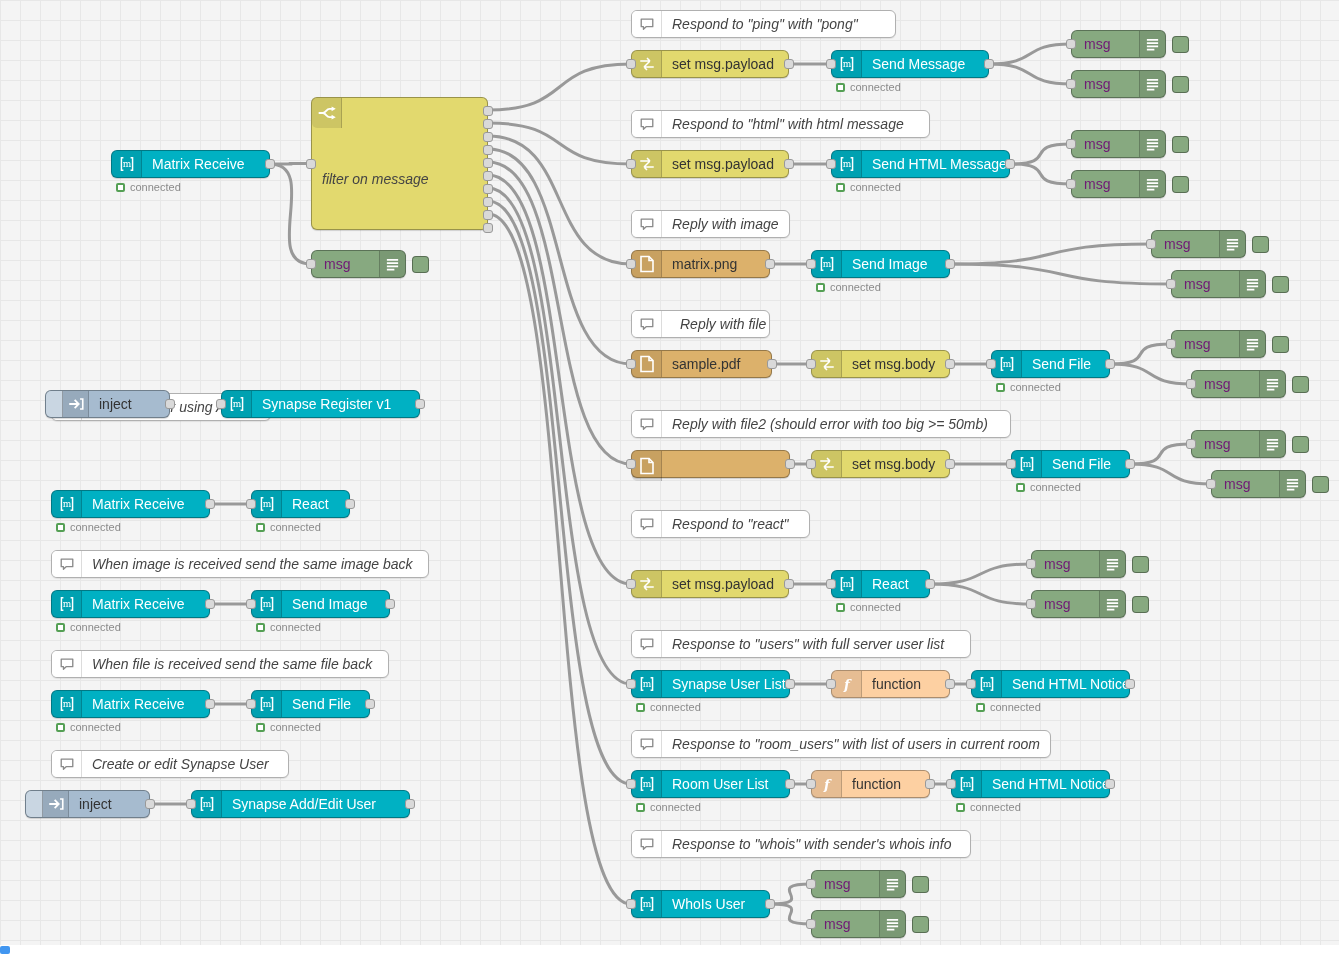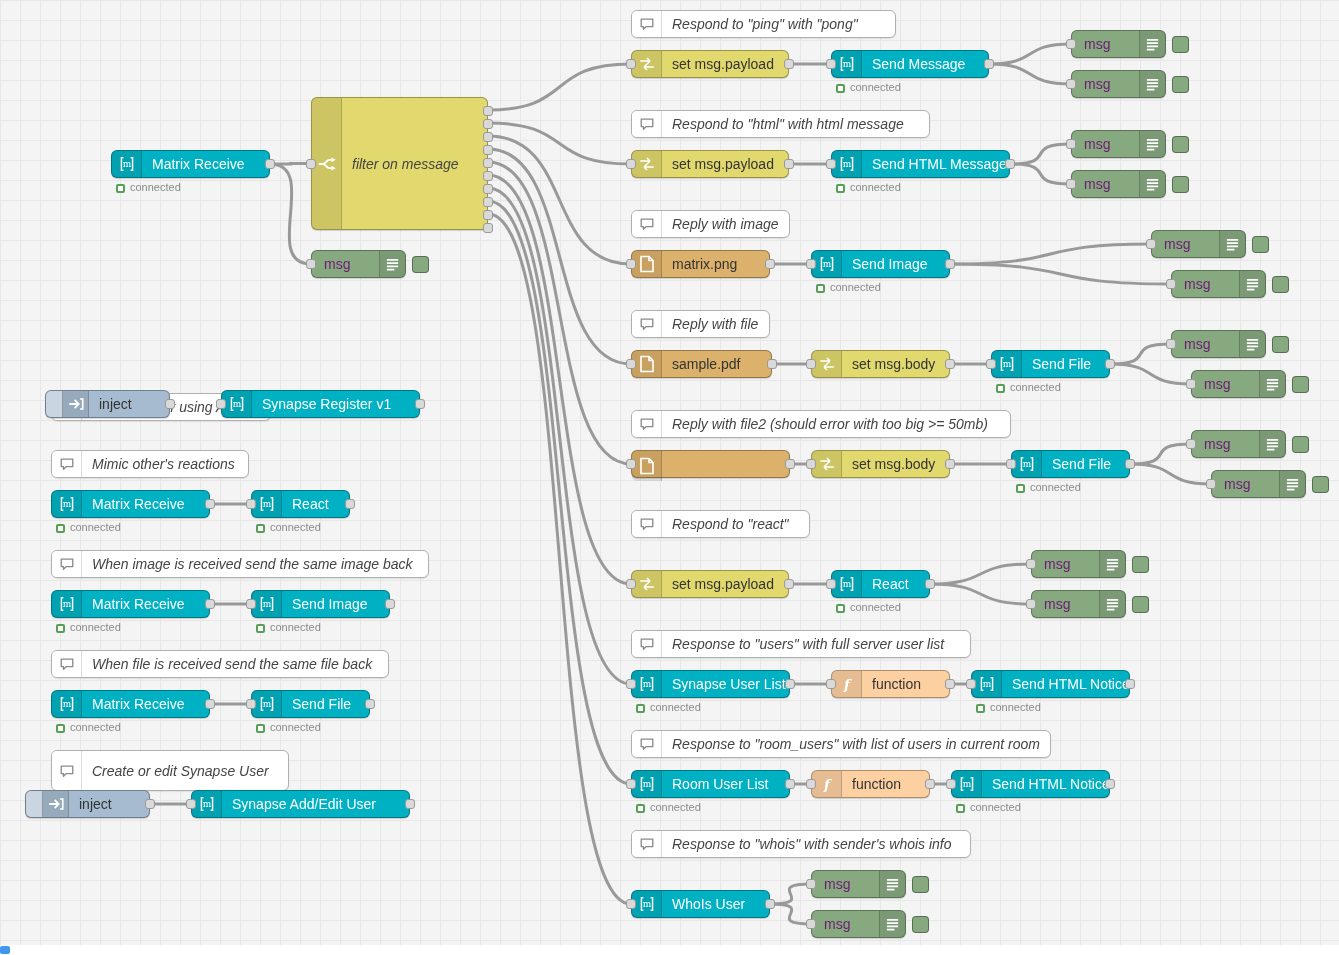--- a/index.html
+++ b/index.html
@@ -61,21 +61,21 @@
 
   .port {
     position:absolute; width:10px; height:10px; z-index:3;
     background:#d9d9d9; border:1px solid #999; border-radius:3px; cursor:crosshair;
   }
   .port.in  { left:-6px;  top:50%; margin-top:-5px; }
   .port.out { right:-6px; top:50%; margin-top:-5px; }
 
   .node-status {
     position:absolute; top:calc(100% + 4px); left:4px;
-    display:flex; align-items:flex-end; gap:5px;
+    display:flex; align-items:center; gap:5px;
     font-size:11px; color:var(--status_text); white-space:nowrap; cursor:default;
   }
   .status-ring {
     width:9px; height:9px; border:2px solid var(--status_green);
     border-radius:2px; background:#fff; flex:0 0 auto;
   }
 
   #hscroll {
     position:absolute; left:0; right:0; bottom:0; height:10px;
     background:#fff; z-index:5;
@@ -289,21 +289,21 @@
     <div class="node debug" style="left: 1171px; top: 270px; width: 95px; height: 28px;">
       <div class="node-label">msg</div>
       <div class="icon-region">
         <svg width="15" height="15" viewBox="0 0 16 16">
           <path d="M2 3 h12 M2 6.5 h12 M2 10 h12 M2 13.5 h8" stroke="#fff" stroke-width="1.8" fill="none"></path>
         </svg>
       </div>
       <div class="debug-btn"></div>
       <div class="port in"></div>
     </div>
-    <div class="node comment" style="left: 631px; top: 310px; width: 139px; height: 28px;">
+    <div class="node comment" style="left: 631px; top: 310px; width: 139px; height: 28px; gap: 8px;">
       <div class="icon-region">
         <svg width="16" height="16" viewBox="0 0 18 18">
           <path d="M2.5 3.5 h13 v8.5 h-7.5 l-3 3 v-3 h-2.5 z" fill="none" stroke="#8a8a8a" stroke-width="1.5" stroke-linejoin="round"></path>
         </svg>
       </div>
       <div class="node-label">Reply with file</div>
     </div>
     <div class="node file" style="left: 631px; top: 350px; width: 141px; height: 28px;">
       <div class="icon-region">
         <svg width="16" height="18" viewBox="0 0 16 18">
@@ -619,21 +619,21 @@
           <text x="10" y="13.8" text-anchor="middle" font-size="10" font-family="DejaVu Serif, serif" fill="#fff">m</text>
         </svg>
       </div>
       <div class="node-label">Matrix Receive</div>
       <div class="port out"></div>
       <div class="node-status">
         <span class="status-ring"></span>
         <span>connected</span>
       </div>
     </div>
-    <div class="node switch" style="left: 311px; top: 97px; width: 177px; height: 133px;">
+    <div class="node switch" style="left: 311px; top: 97px; width: 177px; height: 133px; flex-direction: column;">
       <div class="icon-region">
         <svg width="20" height="20" viewBox="0 0 24 24">
           <path d="M2 12 h5 c4 0 4 -5 8 -5 h4 M7 12 c4 0 4 5 8 5 h4" fill="none" stroke="#fff" stroke-width="2.2"></path>
           <path d="M17.5 4.2 l5 2.8 -5 2.8 z M17.5 14.2 l5 2.8 -5 2.8 z" fill="#fff"></path>
         </svg>
       </div>
       <div class="node-label">filter on message</div>
       <div class="port in"></div>
       <div class="port out" style="top: 8px; margin-top: 0px;"></div>
       <div class="port out" style="top: 21px; margin-top: 0px;"></div>
@@ -679,28 +679,20 @@
       <div class="icon-region">
         <svg width="18" height="18" viewBox="0 0 20 20">
           <path d="M6 3 H3.8 V17 H6 M14 3 h2.2 V17 H14" fill="none" stroke="#fff" stroke-width="1.6"></path>
           <text x="10" y="13.8" text-anchor="middle" font-size="10" font-family="DejaVu Serif, serif" fill="#fff">m</text>
         </svg>
       </div>
       <div class="node-label">Synapse Register v1</div>
       <div class="port in"></div>
       <div class="port out"></div>
     </div>
-    <div class="node comment" style="left: 51px; top: 450px; width: 198px; height: 28px;">
-      <div class="icon-region">
-        <svg width="16" height="16" viewBox="0 0 18 18">
-          <path d="M2.5 3.5 h13 v8.5 h-7.5 l-3 3 v-3 h-2.5 z" fill="none" stroke="#8a8a8a" stroke-width="1.5" stroke-linejoin="round"></path>
-        </svg>
-      </div>
-      <div class="node-label">Mimic other's reactions</div>
-    </div>
     <div class="node matrix" style="left: 51px; top: 490px; width: 159px; height: 28px;">
       <div class="icon-region">
         <svg width="18" height="18" viewBox="0 0 20 20">
           <path d="M6 3 H3.8 V17 H6 M14 3 h2.2 V17 H14" fill="none" stroke="#fff" stroke-width="1.6"></path>
           <text x="10" y="13.8" text-anchor="middle" font-size="10" font-family="DejaVu Serif, serif" fill="#fff">m</text>
         </svg>
       </div>
       <div class="node-label">Matrix Receive</div>
       <div class="port out"></div>
       <div class="node-status">
@@ -790,21 +782,21 @@
         </svg>
       </div>
       <div class="node-label">Send File</div>
       <div class="port in"></div>
       <div class="port out"></div>
       <div class="node-status">
         <span class="status-ring"></span>
         <span>connected</span>
       </div>
     </div>
-    <div class="node comment" style="left: 51px; top: 750px; width: 238px; height: 41px;">
+    <div class="node comment" style="left: 51px; top: 750px; width: 238px; height: 28px;">
       <div class="icon-region">
         <svg width="16" height="16" viewBox="0 0 18 18">
           <path d="M2.5 3.5 h13 v8.5 h-7.5 l-3 3 v-3 h-2.5 z" fill="none" stroke="#8a8a8a" stroke-width="1.5" stroke-linejoin="round"></path>
         </svg>
       </div>
       <div class="node-label">Create or edit Synapse User</div>
     </div>
     <div class="node inject" style="left: 25px; top: 790px; width: 125px; height: 28px;">
       <div class="inject-btn"></div>
       <div class="icon-region">

